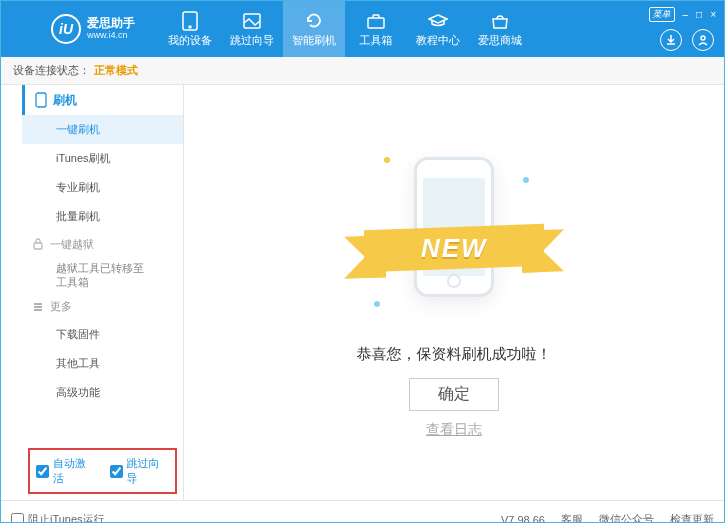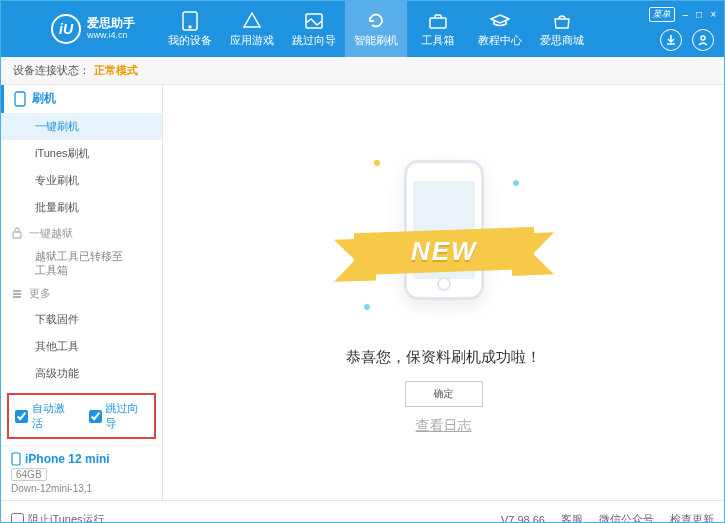--- a/index.html
+++ b/index.html
@@ -13,21 +13,21 @@
 .navs { display: flex; align-items: stretch; height: 100%; margin-left: 10px; }
 .nav-item { width: 62px; display: flex; flex-direction: column; align-items: center; justify-content: center; gap: 2px; cursor: pointer; font-size: 11px; }
 .nav-item.active { background: rgba(255,255,255,0.25); }
 .nav-icon { width: 20px; height: 20px; display: flex; align-items: center; justify-content: center; }
 .title-right { position: absolute; right: 8px; top: 6px; display: flex; gap: 8px; font-size: 10px; align-items: center; font-style: italic; }
 .title-right span { cursor: pointer; }
 .title-icons { position: absolute; right: 10px; bottom: 6px; display: flex; gap: 10px; }
 .circle-btn { width: 22px; height: 22px; border: 1.5px solid #fff; border-radius: 50%; display: flex; align-items: center; justify-content: center; cursor: pointer; }
 .dev-status { height: 28px; background: #f7f7f7; border-bottom: 1px solid #e5e5e5; display: flex; align-items: center; padding: 0 12px; font-size: 11px; color: #555; }
 .dev-status .val { color: #e89a00; margin-left: 4px; font-weight: bold; }
-.main { display: flex; height: calc(100% - 56px - 28px - 22px); }
+.main { display: flex; height: calc(100% - 56px - 28px - 22px); padding-left: 21px; }
 .sidebar { width: 162px; border-right: 1px solid #e5e5e5; display: flex; flex-direction: column; }
 .side-head { display: flex; align-items: center; height: 30px; padding: 0 10px; color: #1f93e0; font-weight: bold; gap: 6px; border-left: 3px solid #1f93e0; }
 .side-item { height: 29px; display: flex; align-items: center; padding-left: 34px; color: #555; cursor: pointer; font-size: 11px; }
 .side-item.active { background: #e7f3fc; color: #1f93e0; }
 .side-section { display: flex; align-items: center; height: 26px; padding: 0 10px; color: #999; gap: 6px; cursor: pointer; font-size: 11px; }
 .side-transfer { padding: 4px 0 4px 34px; font-size: 11px; color: #888; line-height: 1.3; }
 .sidebar-bottom { margin-top: auto; }
 .red-box { border: 2px solid #d44; margin: 6px; padding: 6px 6px; display: flex; gap: 14px; }
 .chk { display: flex; align-items: center; gap: 4px; color: #1f93e0; font-size: 11px; }
 .chk input { accent-color: #1f93e0; }
@@ -40,21 +40,21 @@
 .phone { width: 80px; height: 140px; background: #fff; border: 3px solid #dfe6ed; border-radius: 14px; position: absolute; left: 50px; top: 10px; box-shadow: 0 6px 20px rgba(0,0,0,0.08); }
 .phone::before { content: ""; position: absolute; top: 18px; left: 6px; right: 6px; bottom: 18px; background: #e9f3f7; border-radius: 2px; }
 .phone::after { content: ""; position: absolute; bottom: 6px; left: 50%; transform: translateX(-50%); width: 10px; height: 10px; border: 2px solid #dfe6ed; border-radius: 50%; }
 .ribbon { position: absolute; top: 80px; left: 0; right: 0; height: 42px; background: #f7c948; transform: skewY(-2deg); display: flex; align-items: center; justify-content: center; }
 .ribbon::before, .ribbon::after { content: ""; position: absolute; top: 6px; width: 0; height: 0; border: 21px solid #f7c948; }
 .ribbon::before { left: -20px; border-left-color: transparent; }
 .ribbon::after { right: -20px; border-right-color: transparent; }
 .ribbon-text { color: #fff; font-weight: 900; font-size: 26px; letter-spacing: 2px; font-style: italic; text-shadow: 0 2px 0 #d9a82e; transform: skewY(2deg); }
 .dots { position: absolute; width: 6px; height: 6px; background: #f7c948; border-radius: 50%; }
 .success-text { margin-top: 18px; font-size: 15px; color: #333; }
-.confirm-btn { margin-top: 14px; border: 1px solid #ccc; background: #fff; padding: 5px 28px; cursor: pointer; font-size: 10px; color: #555; }
+.confirm-btn { margin-top: 14px; border: 1px solid #ccc; background: #fff; padding: 5px 28px; cursor: pointer; font-size: 16px; color: #555; }
 .log-link { margin-top: 10px; font-size: 14px; color: #aaa; text-decoration: underline; cursor: pointer; }
 .footer { height: 38px; border-top: 1px solid #e5e5e5; display: flex; align-items: center; padding: 0 10px; font-size: 11px; color: #666; }
 .footer label { display: flex; align-items: center; gap: 4px; }
 .footer .spacer { flex: 1; }
 .footer .flink { margin-left: 16px; cursor: pointer; }
 </style>
 </head>
 <body>
 
 <div class="titlebar">
@@ -67,28 +67,20 @@
   </div>
   <div class="navs">
     <div class="nav-item">
       <div class="nav-icon">
           <svg width="16" height="20" viewBox="0 0 16 20" fill="none" stroke="#fff" stroke-width="1.5">
             <rect x="1" y="1" width="14" height="18" rx="2"></rect>
             <circle cx="8" cy="16" r="1" fill="#fff"></circle>
           </svg>
         </div>
       <span>我的设备</span>
-    </div>
-    <div class="nav-item">
-      <div class="nav-icon">
-          <svg width="18" height="18" viewBox="0 0 18 18" fill="#fff">
-            <path d="M9 1 L17 15 H1 Z" fill="none" stroke="#fff" stroke-width="1.5"></path>
-          </svg>
-        </div>
-      <span>应用游戏</span>
     </div>
     <div class="nav-item">
       <div class="nav-icon">
           <svg width="18" height="16" viewBox="0 0 18 16" fill="none" stroke="#fff" stroke-width="1.5">
             <rect x="1" y="1" width="16" height="14" rx="1"></rect>
             <path d="M1 10 L6 6 L12 12 L17 8"></path>
           </svg>
         </div>
       <span>跳过向导</span>
     </div>
@@ -192,30 +184,20 @@
       <div class="red-box">
         <label class="chk">
             <input type="checkbox" checked="" style="">
             <span>自动激活</span>
           </label>
         <label class="chk">
             <input type="checkbox" checked="" style="">
             <span>跳过向导</span>
           </label>
       </div>
-      <div class="device-info">
-        <div class="dname">
-          <svg width="10" height="14" viewBox="0 0 10 14" fill="none" stroke="#1f93e0" stroke-width="1.2">
-              <rect x="1" y="1" width="8" height="12" rx="1.5"></rect>
-            </svg>
-          <span>iPhone 12 mini</span>
-        </div>
-        <span class="storage">64GB</span>
-        <div class="dmodel">Down-12mini-13,1</div>
-      </div>
     </div>
   </div>
 
   <div class="content">
     <div class="illust">
       <div class="dots" style="top:10px;left:20px"></div>
       <div class="dots" style="top:30px;right:15px;background:#7fd6f0"></div>
       <div class="dots" style="bottom:20px;left:10px;background:#7fd6f0"></div>
       <div class="phone"></div>
       <div class="ribbon">

